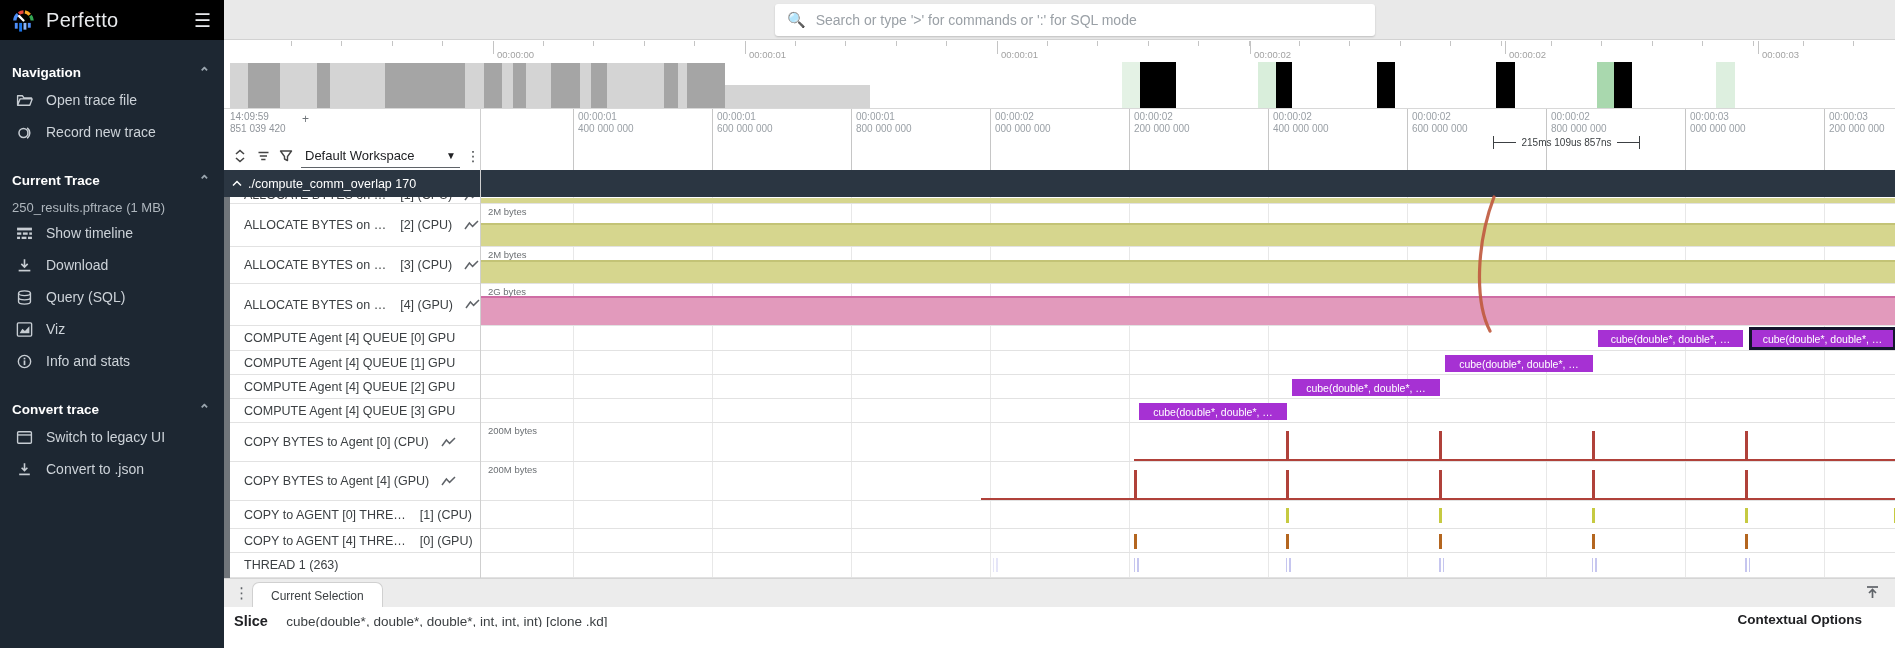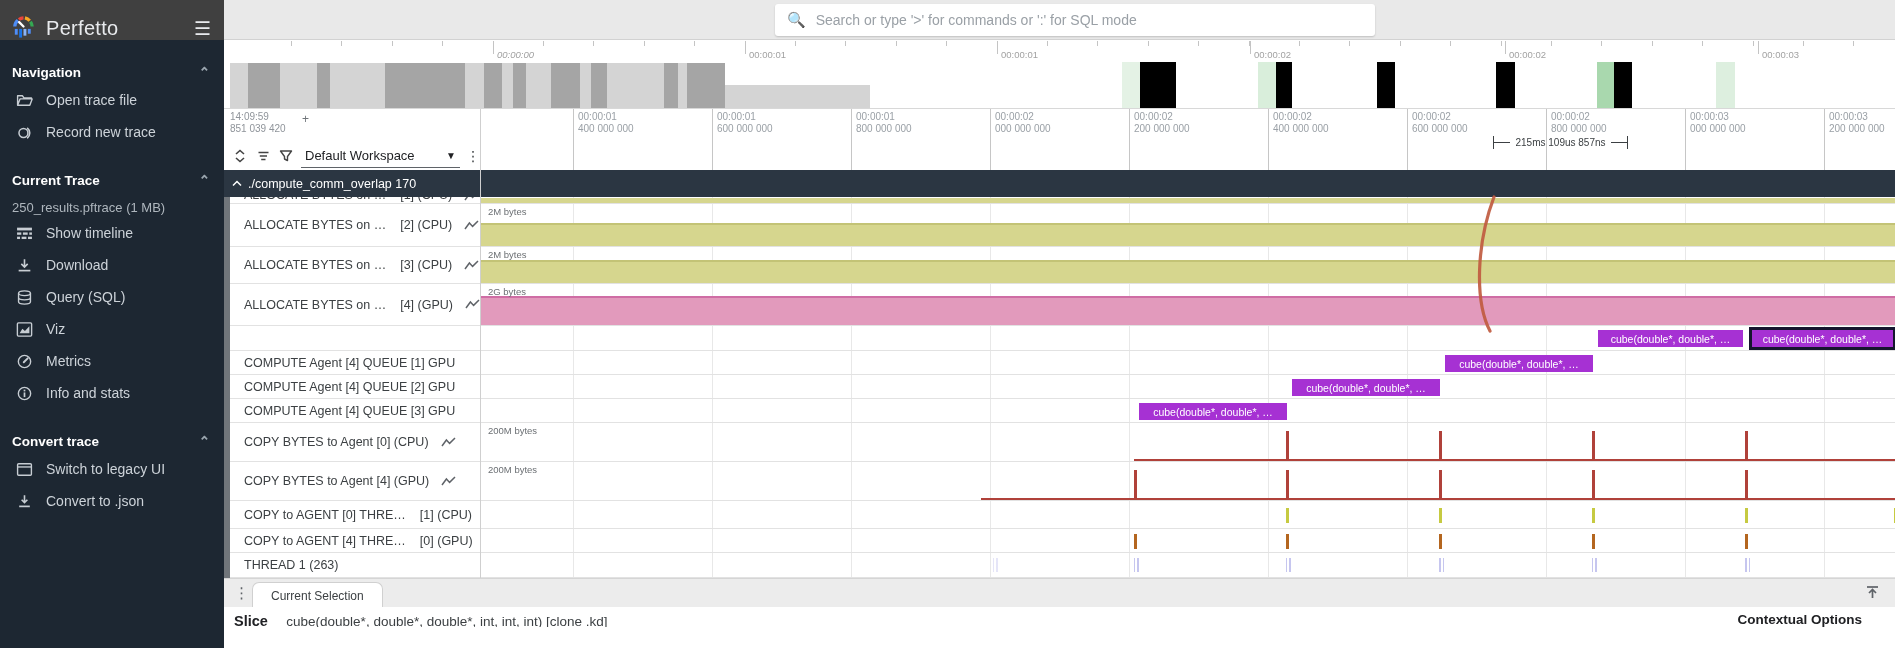--- a/index.html
+++ b/index.html
@@ -2,21 +2,21 @@
 <html><head>
 <meta charset="utf-8">
 <style>
   * { margin:0; padding:0; box-sizing:border-box; }
   html,body { width:1895px; height:648px; overflow:hidden; background:#fff;
     font-family:"Liberation Sans", sans-serif; }
 
   
   #sidebar { position:absolute; left:0; top:0; width:224px; height:648px;
     background:#1d2732; color:#d7dce1; z-index:50; }
-  #side-header { height:40px; background:#404040; display:flex; align-items:flex-end; padding:0 10px; }
+  #side-header { height:40px; background:#000000; display:flex; align-items:center; padding:0 10px; }
   #logo { width:27px; height:27px; margin-right:9px; }
   #app-title { color:#e8eaed; font-size:20px; font-weight:400; letter-spacing:.3px; flex:1; }
   #hamburger { color:#e8eaed; font-size:19px; cursor:pointer; padding:0 3px; }
   .side-heading { display:flex; align-items:center; justify-content:space-between;
     margin:24px 14px 4px 12px; color:#ffffff; font-size:13.5px; font-weight:bold; }
   .side-heading .chev { color:#9aa5ae; }
   .side-item { display:flex; align-items:center; height:32px; padding-left:16px; cursor:pointer; font-size:14px; color:#cdd3d9; }
   .side-item .icn { width:17px; height:17px; margin-right:13px; flex:none; }
   .trace-name { padding:8px 12px 2px 12px; font-size:13px; color:#aeb6bd; }
 
@@ -170,27 +170,20 @@
           <path d="M2.4 4 V12 A5.6 2.2 0 0 0 13.6 12 V4 M2.4 8 A5.6 2.2 0 0 0 13.6 8" stroke="#c7cdd3" stroke-width="1.3" fill="none"></path>
         </svg>
         <span>Query (SQL)</span>
       </div>
       <div class="side-item">
         <svg viewBox="0 0 16 16" class="icn">
           <rect x="1.3" y="1.8" width="13.4" height="12.4" rx="1" stroke="#c7cdd3" stroke-width="1.3" fill="none"></rect>
           <path d="M3.4 11.5 L6 7.2 L8.4 9.4 L12.6 5 V11.5 Z" fill="#c7cdd3"></path>
         </svg>
         <span>Viz</span>
-      </div>
-      <div class="side-item">
-        <svg viewBox="0 0 16 16" class="icn">
-          <circle cx="8" cy="8" r="5.8" stroke="#c7cdd3" stroke-width="1.3" fill="none"></circle>
-          <path d="M7.3 8.7 L11 5" stroke="#c7cdd3" stroke-width="1.8" stroke-linecap="round"></path>
-        </svg>
-        <span>Metrics</span>
       </div>
       <div class="side-item">
         <svg viewBox="0 0 16 16" class="icn">
           <circle cx="8" cy="8" r="5.8" stroke="#c7cdd3" stroke-width="1.3" fill="none"></circle>
           <rect x="7.2" y="7" width="1.6" height="4.4" fill="#c7cdd3"></rect>
           <rect x="7.2" y="4.4" width="1.6" height="1.6" fill="#c7cdd3"></rect>
         </svg>
         <span>Info and stats</span>
       </div>
       <div class="side-heading">
@@ -270,21 +263,21 @@
       <div class="mm-tick" style="left: 1226px; height: 5px;"></div>
       <div class="mm-tick" style="left: 1277px; height: 5px;"></div>
       <div class="mm-tick" style="left: 1327px; height: 5px;"></div>
       <div class="mm-tick" style="left: 1377px; height: 5px;"></div>
       <div class="mm-tick" style="left: 1428px; height: 5px;"></div>
       <div class="mm-tick" style="left: 1478px; height: 5px;"></div>
       <div class="mm-tick" style="left: 1529px; height: 5px;"></div>
       <div class="mm-tick" style="left: 1579px; height: 5px;"></div>
       <div class="mm-tick" style="left: 1629px; height: 5px;"></div>
       <div class="mm-tick" style="left: 269px; height: 13px;"></div>
-      <div class="mm-label" style="left: 273px; font-style: italic;">00:00:00</div>
+      <div class="mm-label" style="left: 273px;">00:00:00</div>
       <div class="mm-tick" style="left: 521px; height: 13px;"></div>
       <div class="mm-label" style="left: 525px;">00:00:01</div>
       <div class="mm-tick" style="left: 773px; height: 13px;"></div>
       <div class="mm-label" style="left: 777px;">00:00:01</div>
       <div class="mm-tick" style="left: 1026px; height: 13px;"></div>
       <div class="mm-label" style="left: 1030px;">00:00:02</div>
       <div class="mm-tick" style="left: 1281px; height: 13px;"></div>
       <div class="mm-label" style="left: 1285px;">00:00:02</div>
       <div class="mm-tick" style="left: 1534px; height: 13px;"></div>
       <div class="mm-label" style="left: 1538px;">00:00:03</div>
@@ -351,21 +344,21 @@
         <div>000 000 000</div>
       </div>
       <div class="rl-grid-hi" style="left: 1600px;"></div>
       <div class="rl-grid-lo" style="left: 1600px;"></div>
       <div class="rl-label" style="left: 1605px;">
         <div>00:00:03</div>
         <div>200 000 000</div>
       </div>
     </div>
 
-  <div id="measure" style="left: 1269px; width: 135px; top: 136px;">
+  <div id="measure" style="left: 1269px; width: 147px; top: 136px;">
     <div class="dash"></div>
     <span class="mtext">215ms 109us 857ns</span>
     <div class="dash"></div>
   </div>
 
   <div id="workspace-row">
     <svg class="ws-icn" viewBox="0 0 16 16">
       <path d="M4 6 L8 2.5 L12 6" stroke="#444" stroke-width="1.6" fill="none"></path>
       <path d="M4 10 L8 13.5 L12 10" stroke="#444" stroke-width="1.6" fill="none"></path>
     </svg>
@@ -439,20 +432,23 @@
           <svg class="zig" width="15" height="11" viewBox="0 0 15 11">
             <path d="M1 9 L5.4 3 L8.6 6.4 L14 1" stroke="#5f6368" stroke-width="1.5" fill="none"></path>
           </svg>
         </div>
       </div>
       <div class="trow" style="height: 25px;">
         <div class="trow-track">
           <div class="slice" style="left: 1118px; width: 145px; top: 4px; height: 17px; background: rgb(166, 49, 211);">cube(double*, double*, …</div>
           <div class="slice selected" style="left: 1269px; width: 147px; top: 1px; height: 23px; background: rgb(166, 49, 211);">cube(double*, double*, …</div>
         </div>
+        <div class="trow-label">
+          <span>COMPUTE Agent [4] QUEUE [0] GPU</span>
+        </div>
       </div>
       <div class="trow" style="height: 24px;">
         <div class="trow-track">
           <div class="slice" style="left: 965px; width: 148px; top: 4px; height: 17px; background: rgb(166, 49, 211);">cube(double*, double*, …</div>
         </div>
         <div class="trow-label">
           <span>COMPUTE Agent [4] QUEUE [1] GPU</span>
         </div>
       </div>
       <div class="trow" style="height: 24px;">

